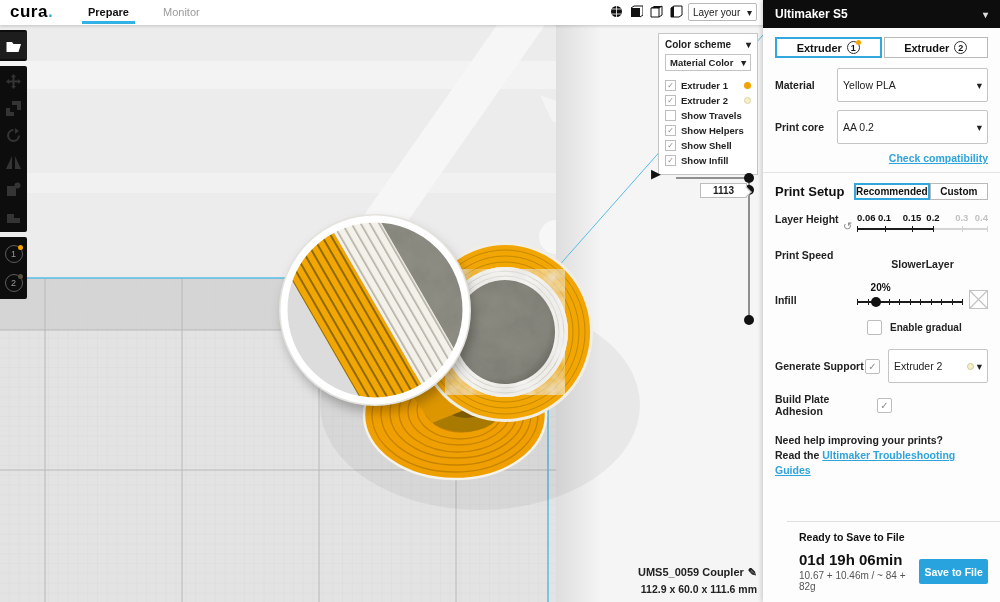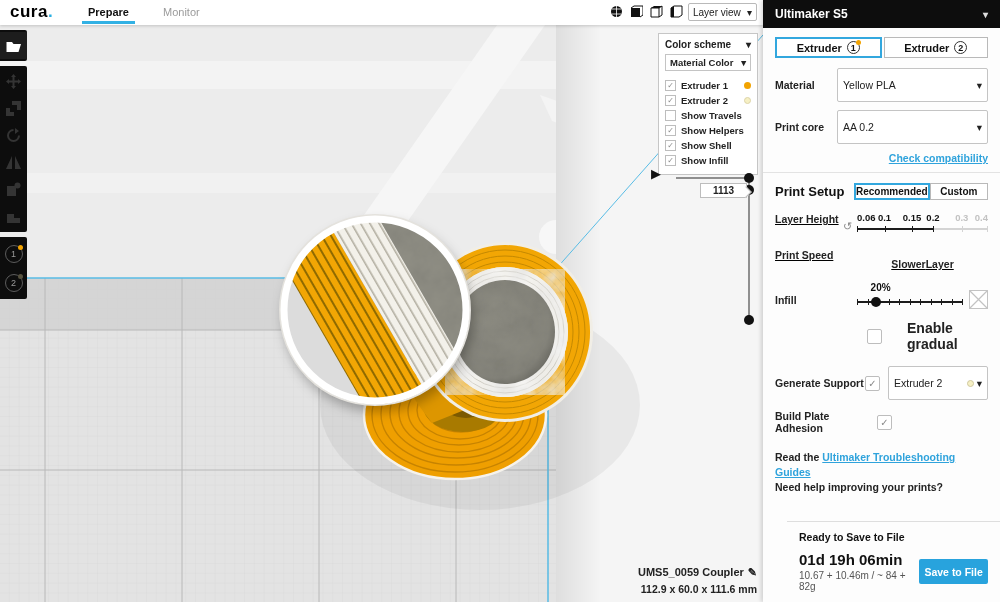--- a/index.html
+++ b/index.html
@@ -41,21 +41,21 @@
   .link { display:block; text-align:right; font-size:10.5px; color:#2fa3dc; text-decoration:underline; font-weight:600; margin:2px 0 8px 0; }
   .hr { border-top:1px solid #e3e3e3; margin:4px -12px 10px -12px; }
 
   .ps-head { display:flex; align-items:center; justify-content:space-between; margin-bottom:12px; }
   .ps-title { font-size:13px; font-weight:bold; color:#111; }
   .seg { display:flex; width:134px; }
   .seg-btn { flex:1; height:17px; border:1px solid #b9b9b9; font-size:10px; font-weight:bold; color:#111; background:#fff;
              display:flex; align-items:center; justify-content:center; }
   .seg-btn.active { border:2px solid #32a7de; }
 
-  .setting-grid { display:flex; margin-bottom:6px;text-decoration:underline; }
+  .setting-grid { display:flex; margin-bottom:6px; }
   .setting-grid .lbl { width:82px; font-size:10.5px; font-weight:600; color:#222; flex:0 0 auto; padding-top:1px; }
   .lh-wrap { flex:1; position:relative; height:30px; }
   .undo { position:absolute; left:-14px; top:8px; font-size:11px; color:#888; }
   .lh-ticklabels { position:relative; height:12px; font-size:9.5px; font-weight:bold; color:#111; }
   .lh-ticklabels span { position:absolute; transform:translateX(-50%); }
   .lh-ticklabels span.dim { color:#c2c2c2; }
   .lh-track { position:relative; height:8px; margin-top:1px; }
   .lh-line-dark { position:absolute; left:0; top:3px; width:58%; height:2px; background:#1c1c1c; }
   .lh-line-light { position:absolute; left:58%; top:3px; right:0; height:2px; background:#d4d4d4; }
   .lh-tick { position:absolute; top:1px; width:1px; height:6px; background:#1c1c1c; }
@@ -66,21 +66,21 @@
   .infill-wrap { flex:1; position:relative; height:34px; }
   .infill-val { position:absolute; left:18%; top:-2px; transform:translateX(-50%); font-size:10px; font-weight:bold; color:#111; }
   .infill-track { position:absolute; left:0; right:26px; top:13px; height:10px; }
   .infill-line { position:absolute; left:0; right:0; top:4px; height:1.5px; background:#1c1c1c; }
   .if-tick { position:absolute; top:2px; width:1px; height:6px; background:#1c1c1c; }
   .infill-dot { position:absolute; left:18%; top:0; width:10px; height:10px; border-radius:50%; background:#111; transform:translateX(-50%); }
   .grad-icon { position:absolute; right:0; top:6px; }
   .gradual-row { display:flex; align-items:center; gap:8px; margin:2px 0 14px 92px; }
   .checkbox { width:15px; height:15px; border:1px solid #bdbdbd; border-radius:2px; background:#fff; font-size:10px; color:#8a8a8a;
               display:flex; align-items:center; justify-content:center; flex:0 0 auto; }
-  .gradual-row .cb-label { font-size:14px; font-weight:600; color:#222;margin-left:17px; }
+  .gradual-row .cb-label { font-size:10px; font-weight:600; color:#222; }
   .support-row { display:flex; align-items:center; margin-bottom:10px; }
   .support-row .lbl { width:90px; font-size:10.5px; font-weight:600; color:#222; flex:0 0 auto; }
   .support-row .dd { margin-left:8px; }
   .mini-dot { width:7px; height:7px; border-radius:50%; border:1px solid #cfc89e; display:inline-block; }
   .help { margin-top:16px; font-size:10.5px; font-weight:600; color:#222; line-height:1.45; }
   .help a { color:#2fa3dc; text-decoration:underline; }
 
   .rp-footer { flex:0 0 auto; border-top:1px solid #dedede; background:#fdfdfd; padding:9px 12px 10px 12px;margin-left:24px; }
   .rf-status { font-size:10.5px; font-weight:bold; color:#111; margin-bottom:8px; }
   .rf-row { display:flex; align-items:center; justify-content:space-between; }
@@ -395,21 +395,21 @@
       <svg width="13" height="13" viewBox="0 0 13 13">
           <path d="M1 3 v9 l3 0 v-11 Z" fill="#111"></path>
           <path d="M1 3 l3-2 h8 v9 l-3 2 h-8 Z" fill="none" stroke="#111" stroke-width="1"></path>
         </svg>
       <svg width="13" height="13" viewBox="0 0 13 13">
           <path d="M12 1 v9 l-3 2 v-11 Z" fill="#111"></path>
           <path d="M1 3 l3-2 h8 v9 l-3 2 h-8 Z" fill="none" stroke="#111" stroke-width="1"></path>
         </svg>
     </div>
     <div class="view-dd">
-      <span>Layer view</span>
+      <span>Layer your</span>
       <span>▾</span>
     </div>
   </div>
 
   <div class="rpanel">
     <div class="rp-header">
       <span>Ultimaker S5</span>
       <span class="chev">▾</span>
     </div>
 
@@ -531,24 +531,24 @@
             <span>▾</span>
           </span>
         </div>
       </div>
       <div class="support-row">
         <span class="lbl" style="width:102px">Build Plate Adhesion</span>
         <span class="checkbox">✓</span>
       </div>
 
       <div class="help">
+        <div>Need help improving your prints?</div>
         <div>
           <span>Read the </span><a>Ultimaker Troubleshooting Guides</a>
         </div>
-        <div>Need help improving your prints?</div>
       </div>
     </div>
 
     <div class="rp-footer">
       <div class="rf-status">Ready to Save to File</div>
       <div class="rf-row">
         <div>
           <div class="rf-time">01d 19h 06min</div>
           <div class="rf-usage">10.67 + 10.46m / ~ 84 + 82g</div>
         </div>

